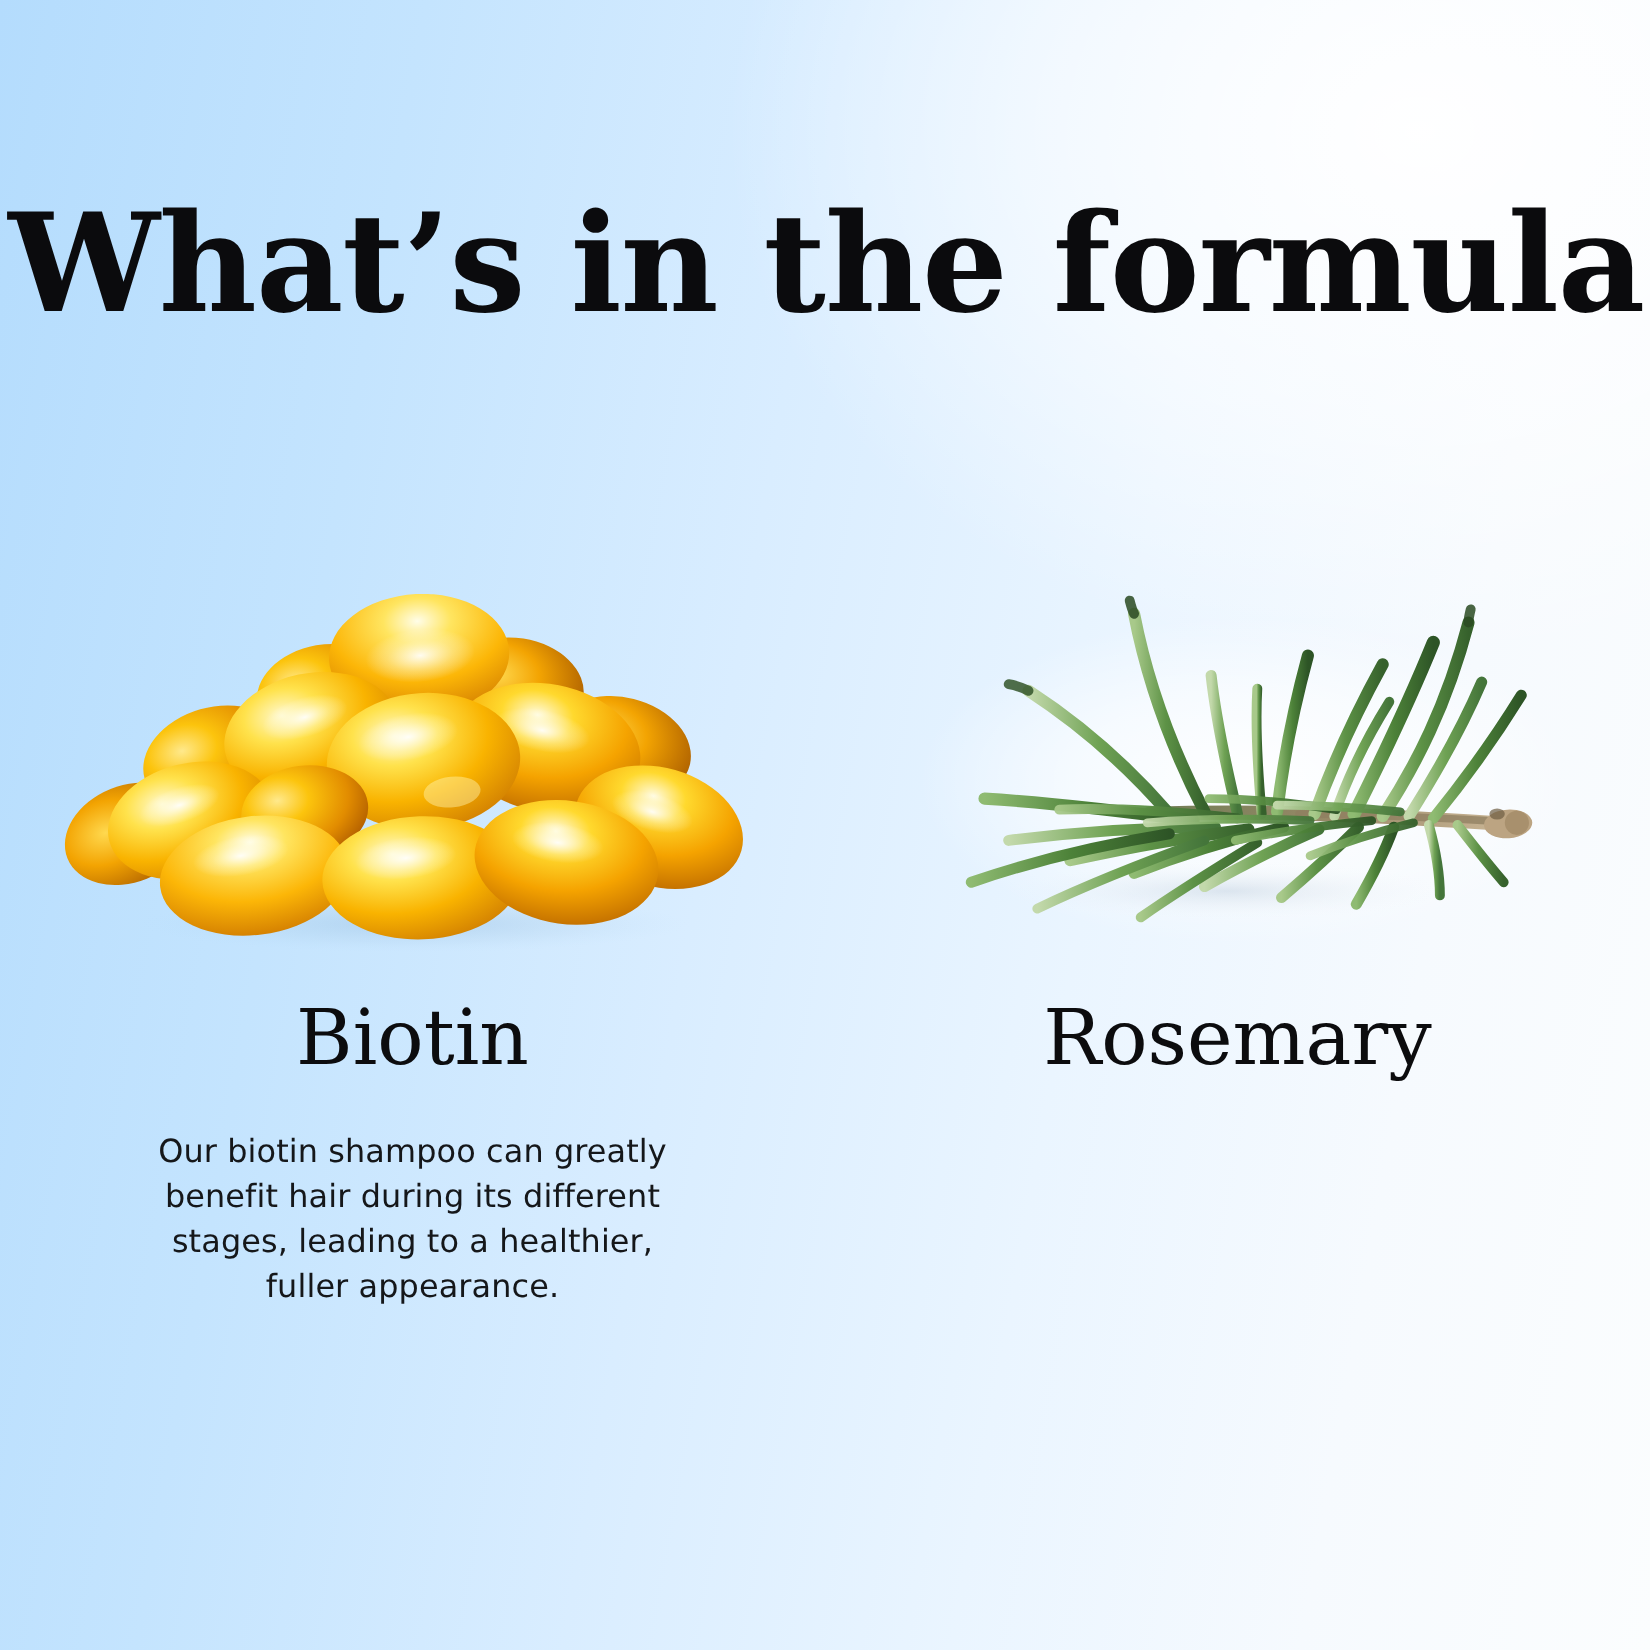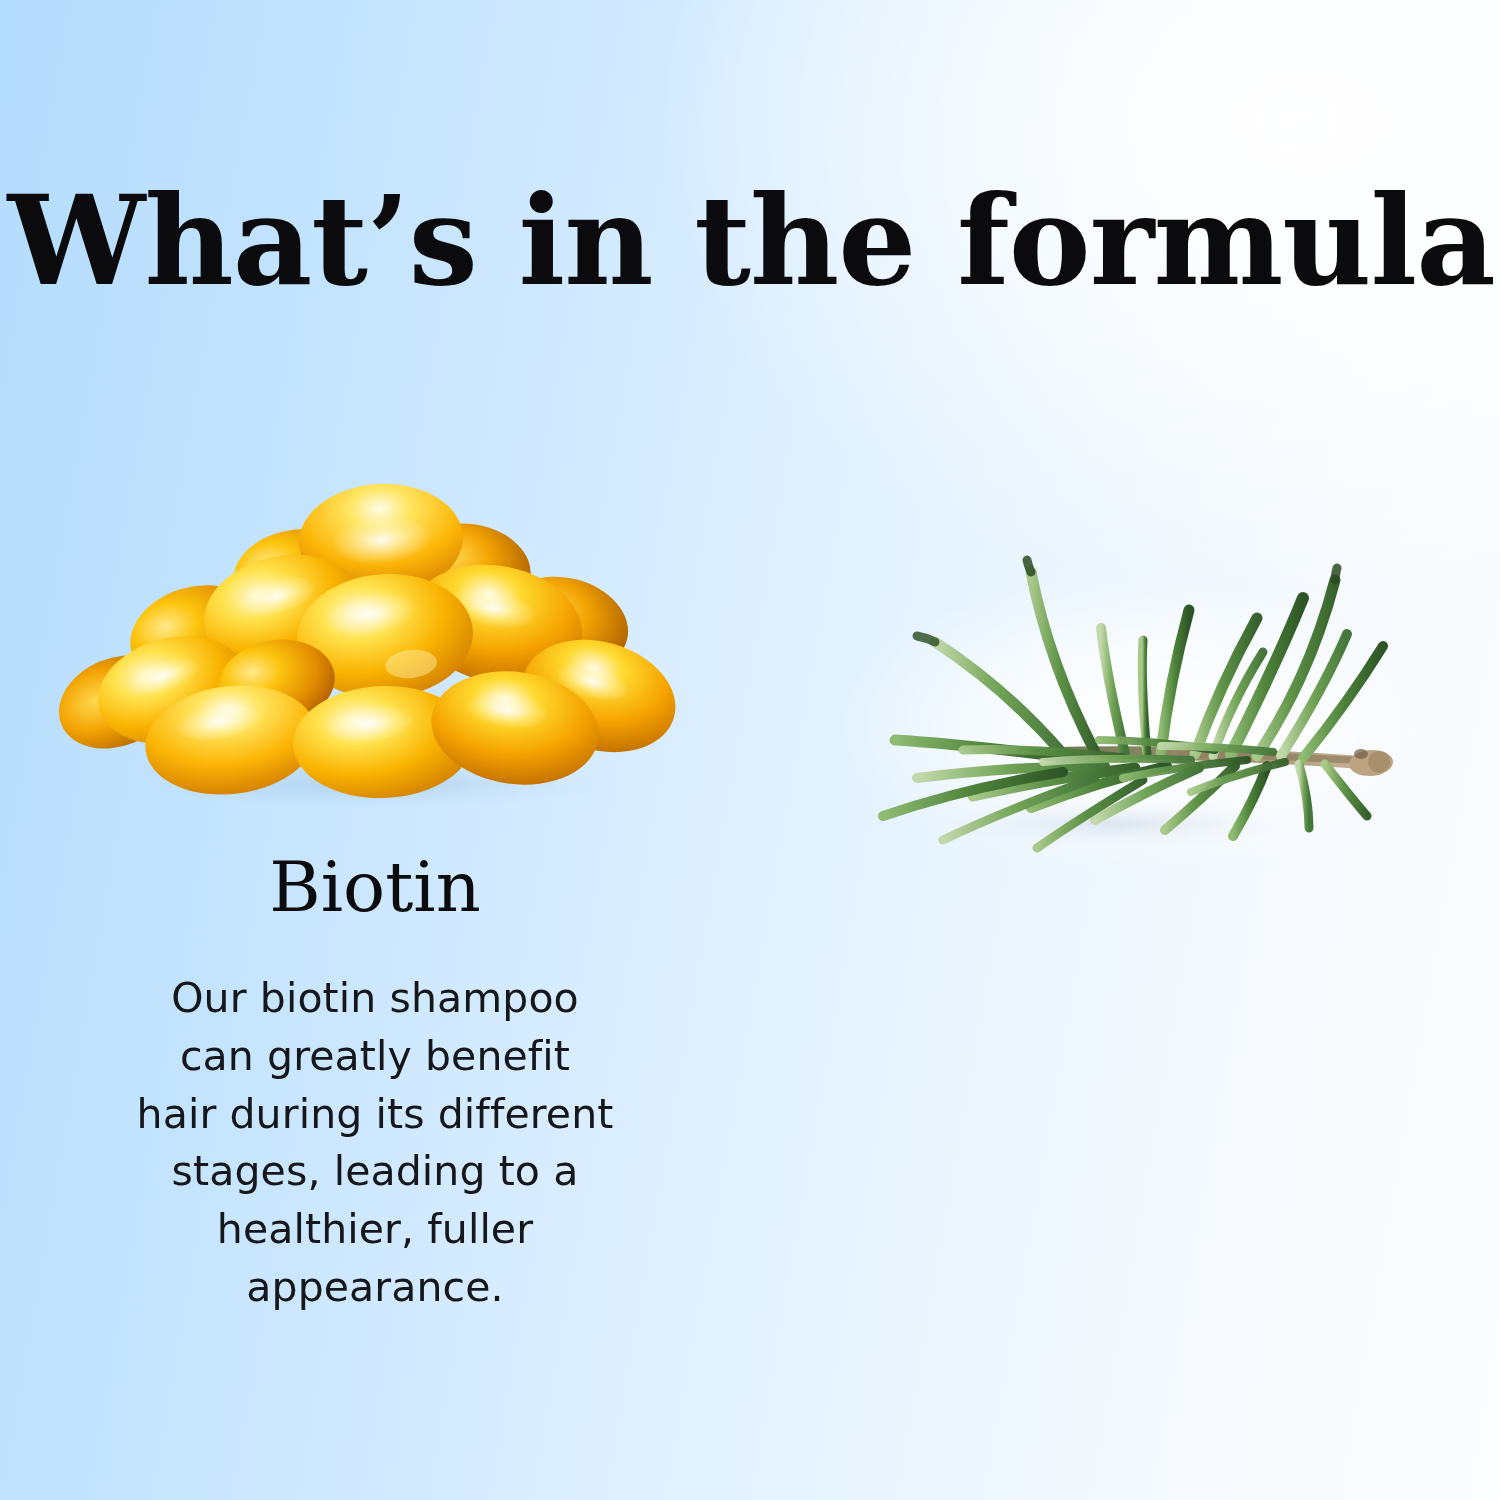--- a/index.html
+++ b/index.html
@@ -35,21 +35,21 @@
     line-height: 1.0;
     letter-spacing: -1px;
     color: #0b0b0d;
     transform: scaleX(0.99);
     white-space: nowrap;
   }
 
   
   #columns {
     position: absolute;
-    top: 484px;
+    top: 470px;
     left: 0;
     width: 1500px;
     height: 830px;
     display: flex;
     flex-direction: row;
   }
   .column {
     flex: 1 1 50%;
     position: relative;
     display: flex;
@@ -75,21 +75,21 @@
     margin-top: 38px;
     letter-spacing: 0px;
     white-space: nowrap;
   }
   .ingredient-desc {
     margin-top: 48px;
     width: 505px;
     text-align: center;
     font-family: "DejaVu Sans", "Liberation Sans", sans-serif;
     font-weight: 400;
-    font-size: 41px;
+    font-size: 29px;
     line-height: 1.41;
     color: #15171a;
     letter-spacing: 0.1px;
   }
   .col-left .ingredient-desc { width: 480px; }
   .col-right .ingredient-desc { width: 510px; }
 </style>
 </head>
 <body>
 
@@ -275,16 +275,17 @@
           </g>
 
           <g stroke-linecap="round" fill="none" opacity="0.85">
             <path d="M236 48 C 234 44, 233 40, 232 36" stroke="#2a4a22" stroke-width="9"></path>
             <path d="M540 56 C 540 52, 541 48, 542 44" stroke="#2a4a22" stroke-width="9"></path>
             <path d="M140 118 C 134 115, 128 113, 122 112" stroke="#33552a" stroke-width="9"></path>
           </g>
         </svg>
       </div>
 
+      <div class="ingredient-name">Rosemary</div>
     </div>
 
   </div>
 </div>
 
 </body></html>

